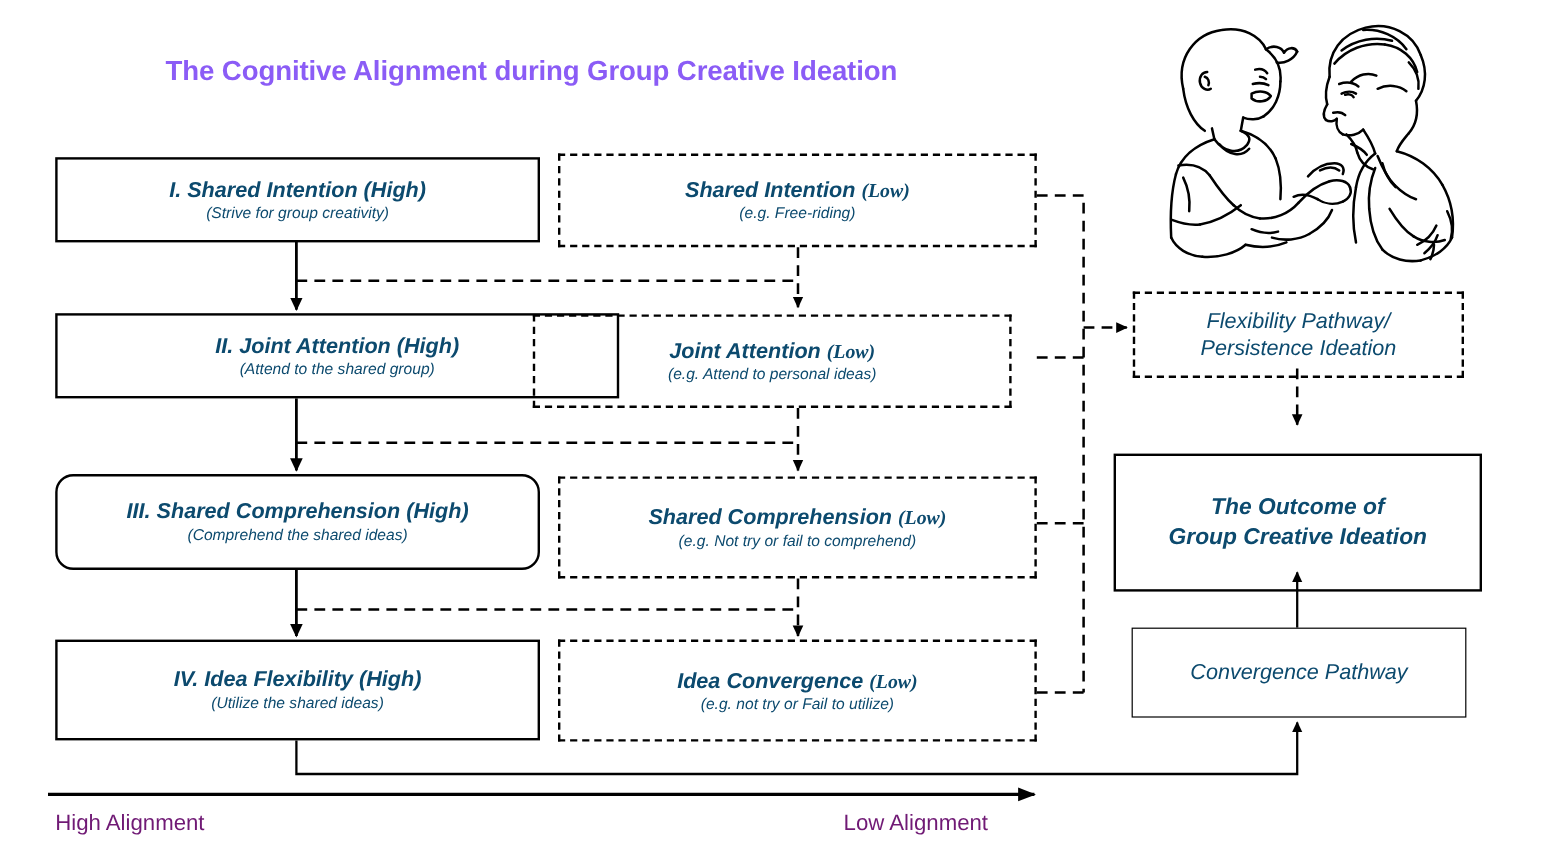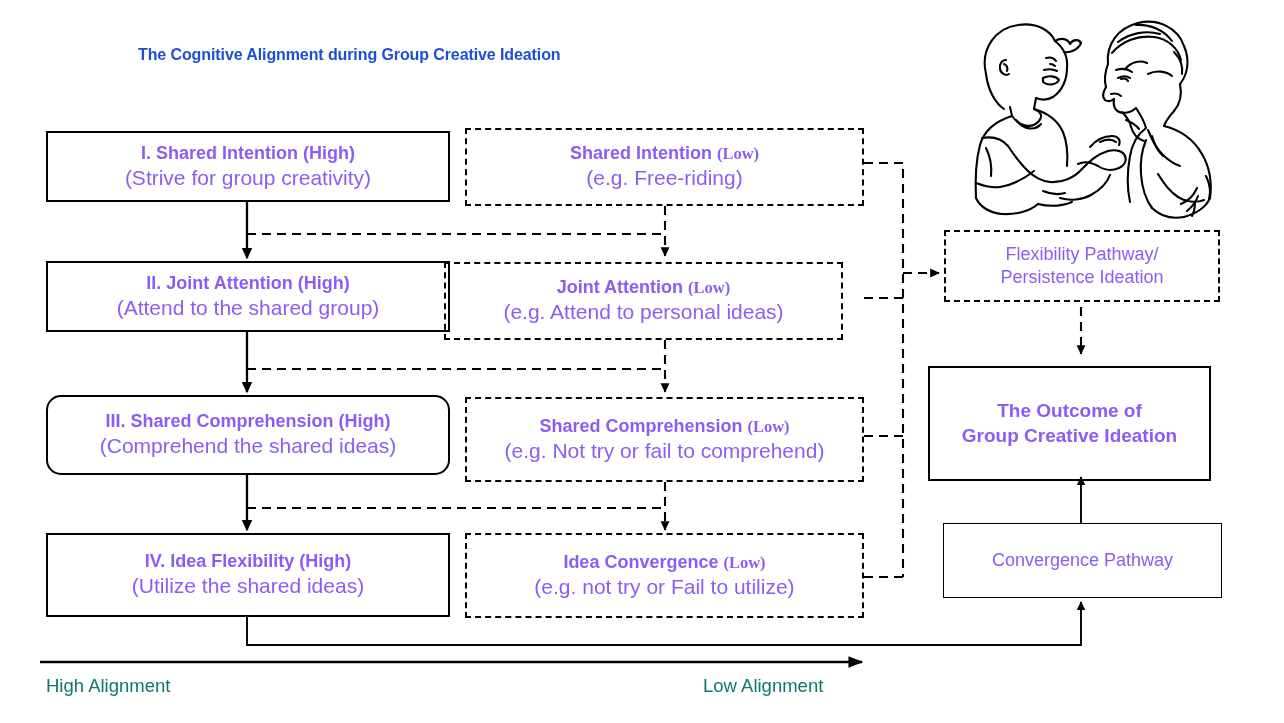--- a/index.html
+++ b/index.html
@@ -7,40 +7,40 @@
     width:1284px;height:723px;background:#ffffff;
     font-family:"Liberation Sans",sans-serif;
     position:relative;overflow:hidden;
   }
   #stage{position:absolute;left:0;top:0;width:1284px;height:723px;}
 
   svg.layer{position:absolute;left:0;top:0;width:1284px;height:723px;pointer-events:none;}
 
   .title{
     position:absolute;left:138px;top:46px;
-    font-size:16px;font-weight:bold;color:#1d4ed8;
+    font-size:23px;font-weight:bold;color:#8b5cf6;
     letter-spacing:-0.1px;white-space:nowrap;
   }
 
   .nodebox{
     position:absolute;box-sizing:border-box;
     display:flex;flex-direction:column;align-items:center;justify-content:center;
-    text-align:center;color:#8b5cf6;background:transparent;
+    text-align:center;color:#0c4a6e;background:transparent;font-style:italic;
   }
   .solid-strong{border:2.6px solid #000;}
   .solid-thin{border:1.6px solid #000;}
   .dashed{border:2.4px dashed #000;align-items:center;}
 
   .l1{font-size:18px;font-weight:bold;line-height:1.22;white-space:nowrap;}
-  .l2{font-size:21px;font-weight:normal;line-height:1.22;white-space:nowrap;}
+  .l2{font-size:13px;font-weight:normal;line-height:1.22;white-space:nowrap;}
   .low-word{font-family:"Liberation Serif",serif;font-weight:bold;font-size:16.5px;}
   .plain{font-size:18px;font-weight:normal;line-height:1.3;white-space:nowrap;}
   .plain-b{font-size:19px;font-weight:bold;line-height:1.3;white-space:nowrap;}
 
-  .axis-label{position:absolute;font-size:18.5px;color:#0f766e;white-space:nowrap;}
+  .axis-label{position:absolute;font-size:18.5px;color:#701a75;white-space:nowrap;}
   #axis-low{left:703px;top:675px;}
   #axis-high{left:46px;top:675px;}
 
   #people{position:absolute;left:940px;top:8px;width:288px;height:222px;}
   #people svg{display:block;width:288px;height:222px;}
 </style>
 </head>
 <body>
 
 <div id="stage">
@@ -101,21 +101,21 @@
     </g>
   </svg>
 
   <div class="title">The Cognitive Alignment during Group Creative Ideation</div>
 
   <div class="nodebox solid-strong" style="left:46px;top:131px;width:404px;height:71px;">
     <div class="l1">I. Shared Intention (High)</div>
     <div class="l2">(Strive for group creativity)</div>
   </div>
 
-  <div class="nodebox solid-strong" style="left:46px;top:261px;width:404px;height:71px;">
+  <div class="nodebox solid-strong" style="left:46px;top:261px;width:470px;height:71px;">
     <div class="l1">II. Joint Attention (High)</div>
     <div class="l2">(Attend to the shared group)</div>
   </div>
 
   <div class="nodebox solid-strong" style="left:46px;top:395px;width:404px;height:80px;border-radius:15px;">
     <div class="l1">III. Shared Comprehension (High)</div>
     <div class="l2">(Comprehend the shared ideas)</div>
   </div>
 
   <div class="nodebox solid-strong" style="left:46px;top:533px;width:404px;height:84px;">
@@ -136,26 +136,26 @@
   <div class="nodebox dashed" style="left:465px;top:397px;width:399px;height:85px;">
     <div class="l1"><span>Shared Comprehension </span><span class="low-word">(Low)</span></div>
     <div class="l2">(e.g. Not try or fail to comprehend)</div>
   </div>
 
   <div class="nodebox dashed" style="left:465px;top:533px;width:399px;height:85px;">
     <div class="l1"><span>Idea Convergence </span><span class="low-word">(Low)</span></div>
     <div class="l2">(e.g. not try or Fail to utilize)</div>
   </div>
 
-  <div class="nodebox dashed" style="left:944px;top:230px;width:276px;height:72px;">
+  <div class="nodebox dashed" style="left:944px;top:243px;width:276px;height:72px;">
     <div class="plain">Flexibility Pathway/</div>
     <div class="plain">Persistence Ideation</div>
   </div>
 
-  <div class="nodebox solid-strong" style="left:928px;top:366px;width:283px;height:115px;align-items:center;">
+  <div class="nodebox solid-strong" style="left:928px;top:378px;width:307px;height:115px;align-items:center;">
     <div class="plain-b">The Outcome of</div>
     <div class="plain-b">Group Creative Ideation</div>
   </div>
 
   <div class="nodebox solid-thin" style="left:943px;top:523px;width:279px;height:75px;">
     <div class="plain">Convergence Pathway</div>
   </div>
 
   <div class="axis-label" id="axis-high">High Alignment</div>
   <div class="axis-label" id="axis-low">Low Alignment</div>

